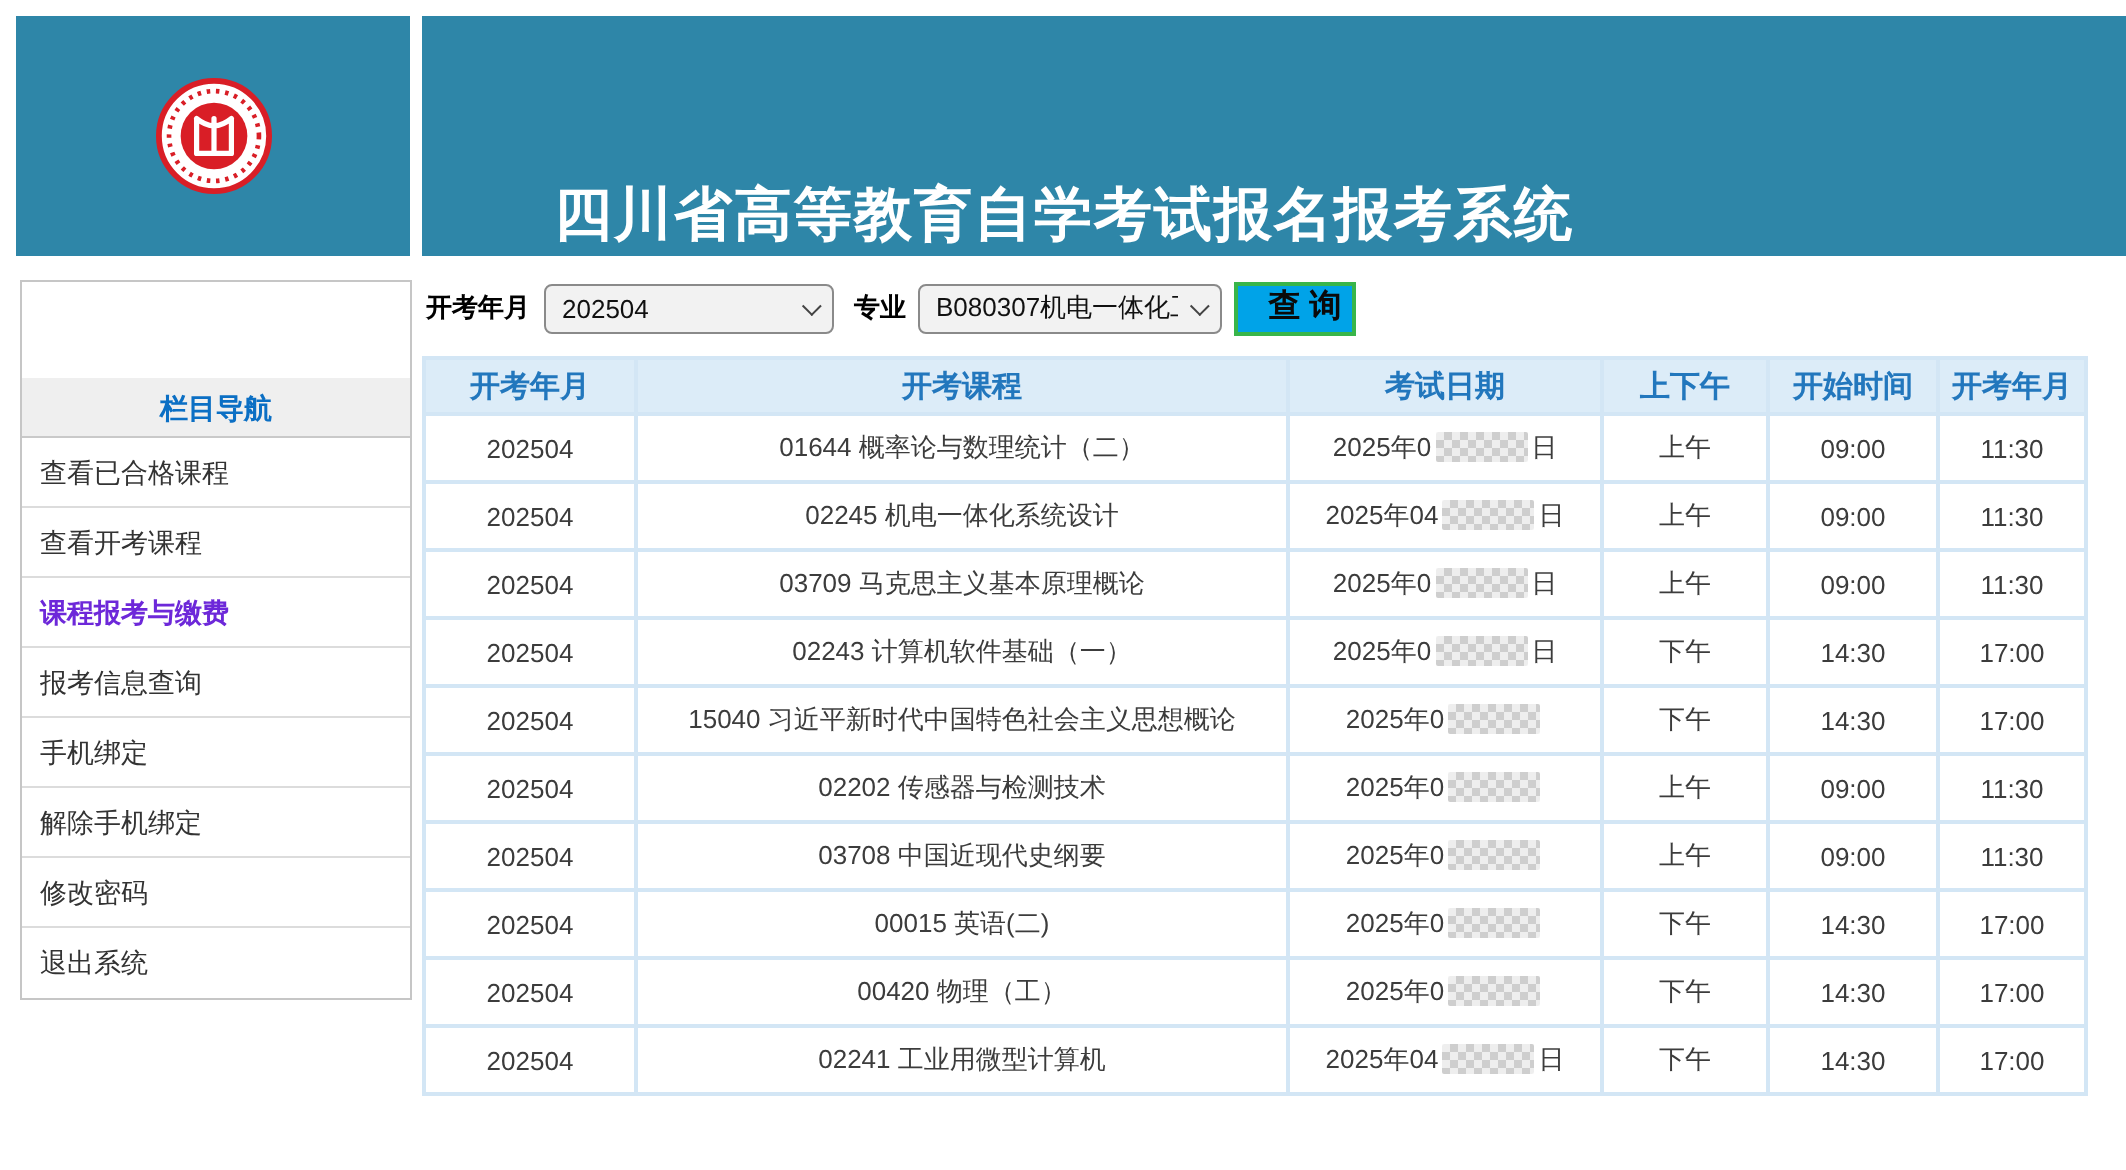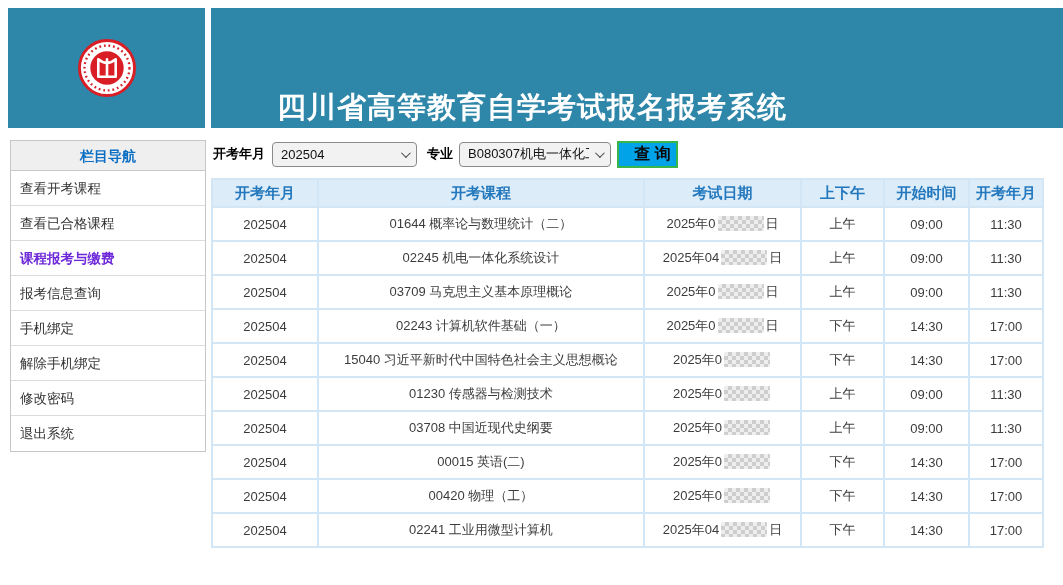--- a/index.html
+++ b/index.html
@@ -11,21 +11,21 @@
     background:#2e86a8; display:flex; align-items:center; justify-content:center; }
   .hdr-main { position:absolute; left:211px; top:8px; width:852px; height:120px;
     background:#2e86a8; display:flex; align-items:flex-end; }
   .hdr-title { color:#ffffff; font-size:29px; font-weight:bold; letter-spacing:1px; padding-left:66px; }
   .seal { width:58px; height:58px; }
 
   
   .sidebar { position:absolute; left:10px; top:140px; width:196px; background:#ffffff;
     border:1px solid #c6c6c6; }
   .side-title { height:30px; line-height:30px; text-align:center; background:#efefef;
-    color:#0b6fc4; font-size:14px; font-weight:bold; border-bottom:1px solid #c9c9c9; }
+    color:#0b6fc4; font-size:14px; font-weight:bold; border-bottom:1px solid #c9c9c9;margin-top:48px; }
   .side-item { height:35px; line-height:35px; padding-left:9px; font-size:13.5px; color:#333333;
     border-bottom:1px solid #dcdcdc; cursor:pointer; }
   .side-item:last-child { border-bottom:none; }
   .side-item.active { color:#6d28d9; font-weight:bold; }
 
   
   .filters { position:absolute; left:213px; top:140px; height:28px; display:flex; align-items:center; }
   .f-label { font-size:13px; font-weight:bold; color:#000000; }
   .f-select { height:25px; background:#f2f2f2; border:1px solid #8a8a8a; border-radius:4px;
     display:flex; align-items:center; font-size:13px; color:#111111; padding:0 8px; cursor:pointer; }
@@ -59,22 +59,22 @@
     <path d="M14 14 v12 M20 14 v12 M26 14 v12 M14 26 h12 M14 14 q6 5 12 0" stroke="#ffffff" stroke-width="1.8" fill="none" stroke-linecap="round"></path>
   </svg>
 </div>
 <div class="hdr-main">
   <div class="hdr-title">四川省高等教育自学考试报名报考系统</div>
 </div>
 
 <div class="sidebar">
   <div class="side-title">栏目导航</div>
   <div id="side-items">
+      <div class="side-item">查看已合格课程</div>
       <div class="side-item">查看开考课程</div>
-      <div class="side-item">查看已合格课程</div>
       <div class="side-item active">课程报考与缴费</div>
       <div class="side-item">报考信息查询</div>
       <div class="side-item">手机绑定</div>
       <div class="side-item">解除手机绑定</div>
       <div class="side-item">修改密码</div>
       <div class="side-item">退出系统</div>
     </div>
 </div>
 
 <div class="filters">
@@ -147,21 +147,21 @@
         <tr>
           <td>202504</td>
           <td>15040 习近平新时代中国特色社会主义思想概论</td>
           <td>2025年0<span class="mosaic"></span></td>
           <td>下午</td>
           <td>14:30</td>
           <td>17:00</td>
         </tr>
         <tr>
           <td>202504</td>
-          <td>01230 传感器与检测技术</td>
+          <td>02202 传感器与检测技术</td>
           <td>2025年0<span class="mosaic"></span></td>
           <td>上午</td>
           <td>09:00</td>
           <td>11:30</td>
         </tr>
         <tr>
           <td>202504</td>
           <td>03708 中国近现代史纲要</td>
           <td>2025年0<span class="mosaic"></span></td>
           <td>上午</td>

